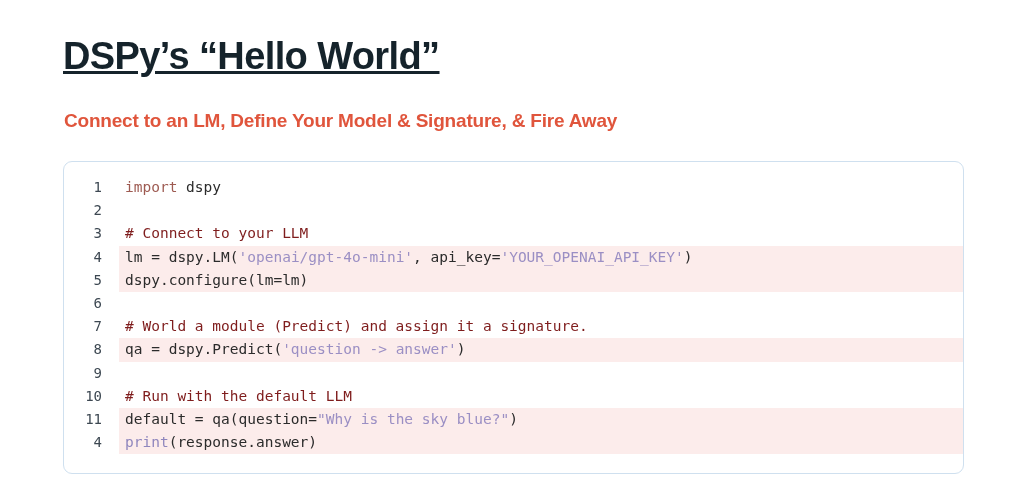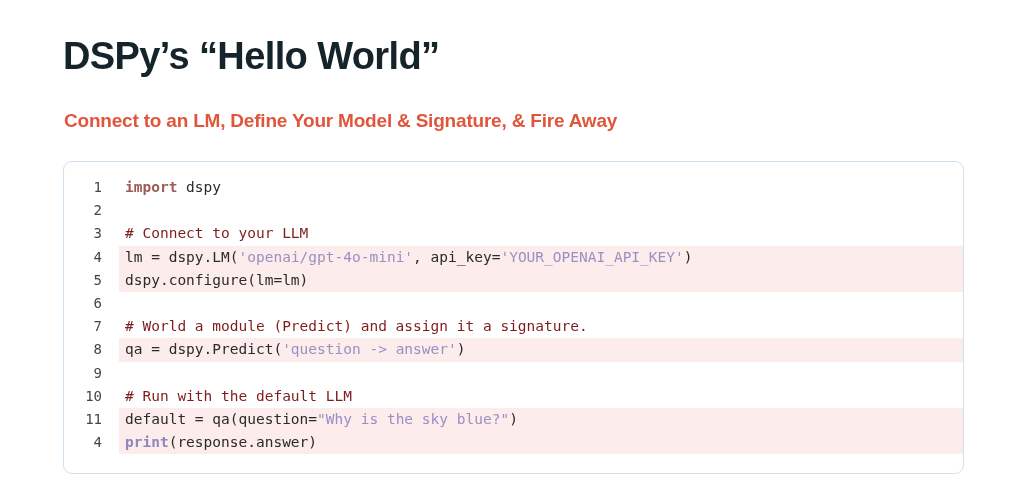--- a/index.html
+++ b/index.html
@@ -24,20 +24,21 @@
   .title {
     position: absolute;
     left: 63px;
     top: 36px;
     font-size: 38px;
     font-weight: bold;
     color: #15232b;
     letter-spacing: -0.6px;
     white-space: nowrap;
     line-height: 1.1;
+    text-decoration: underline;
   }
   .subtitle {
     position: absolute;
     left: 64px;
     top: 110px;
     font-size: 19px;
     font-weight: bold;
     color: #e0553c;
     letter-spacing: -0.2px;
     white-space: nowrap;
@@ -87,24 +88,24 @@
   .code-text {
     flex: 1;
     padding-left: 6px;
     padding-right: 6px;
     height: 23.2px;
     line-height: 23.2px;
     box-sizing: border-box;
     color: #2b2b2b;
     max-width: 868px;
   }
-  .tok-kw      { color: #9e5b52; font-weight: bold; }
+  .tok-kw      { color: #9e5b52; }
   .tok-str     { color: #9b8fc4; }
   .tok-com     { color: #7f1d1d; }
-  .tok-fn      { color: #8f86bd; font-weight: bold; }
+  .tok-fn      { color: #8f86bd; }
   .tok-plain   { color: #2b2b2b; }
 </style>
 </head>
 <body>
 
 <div class="page">
 
   <div class="title">DSPy’s “Hello World”</div>
 
   <div class="subtitle">Connect to an LM, Define Your Model &amp; Signature, &amp; Fire Away</div>

